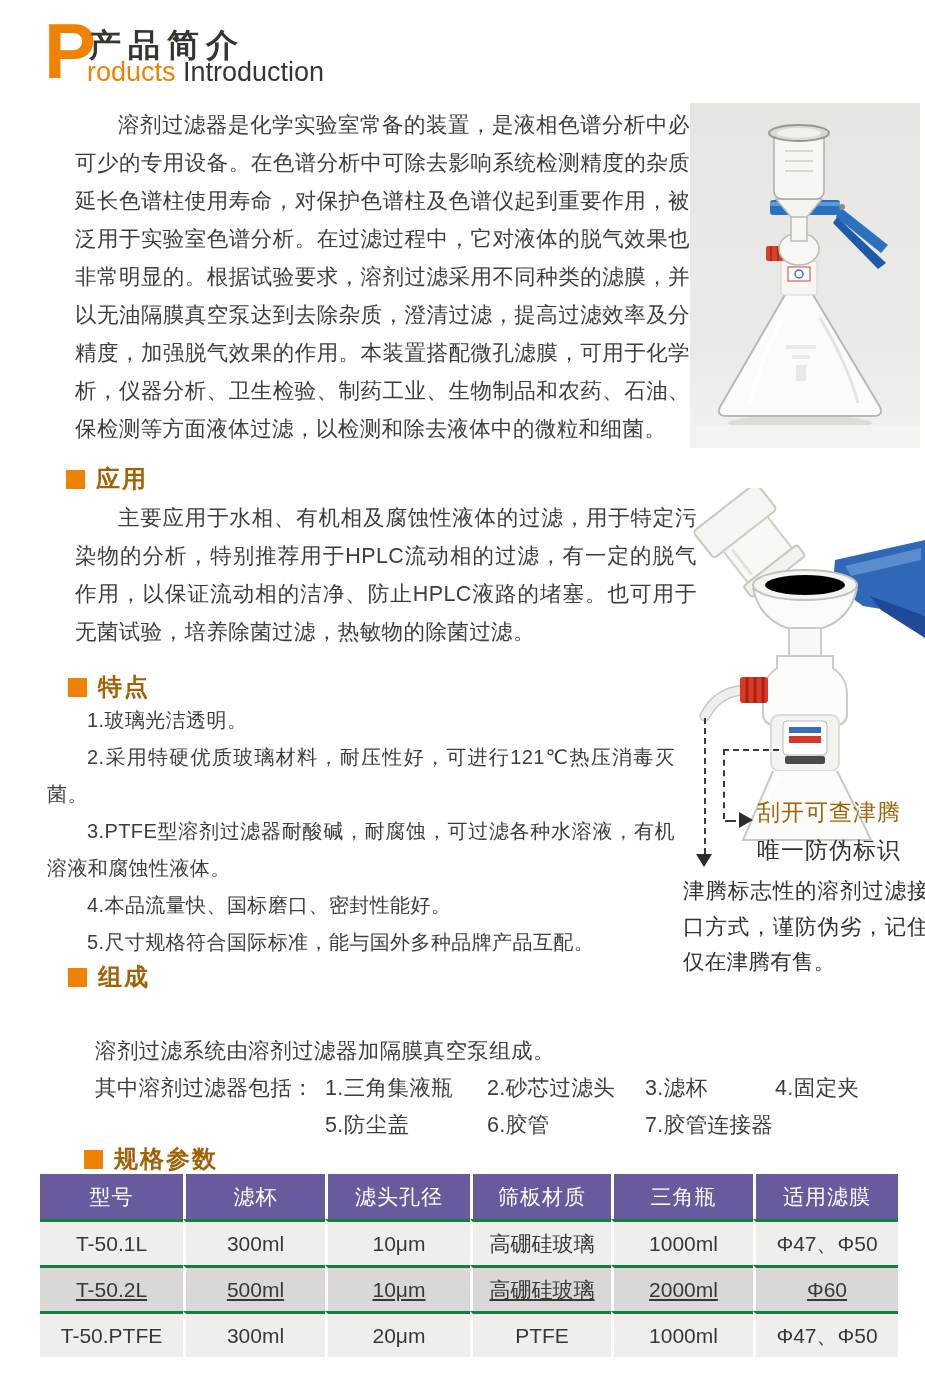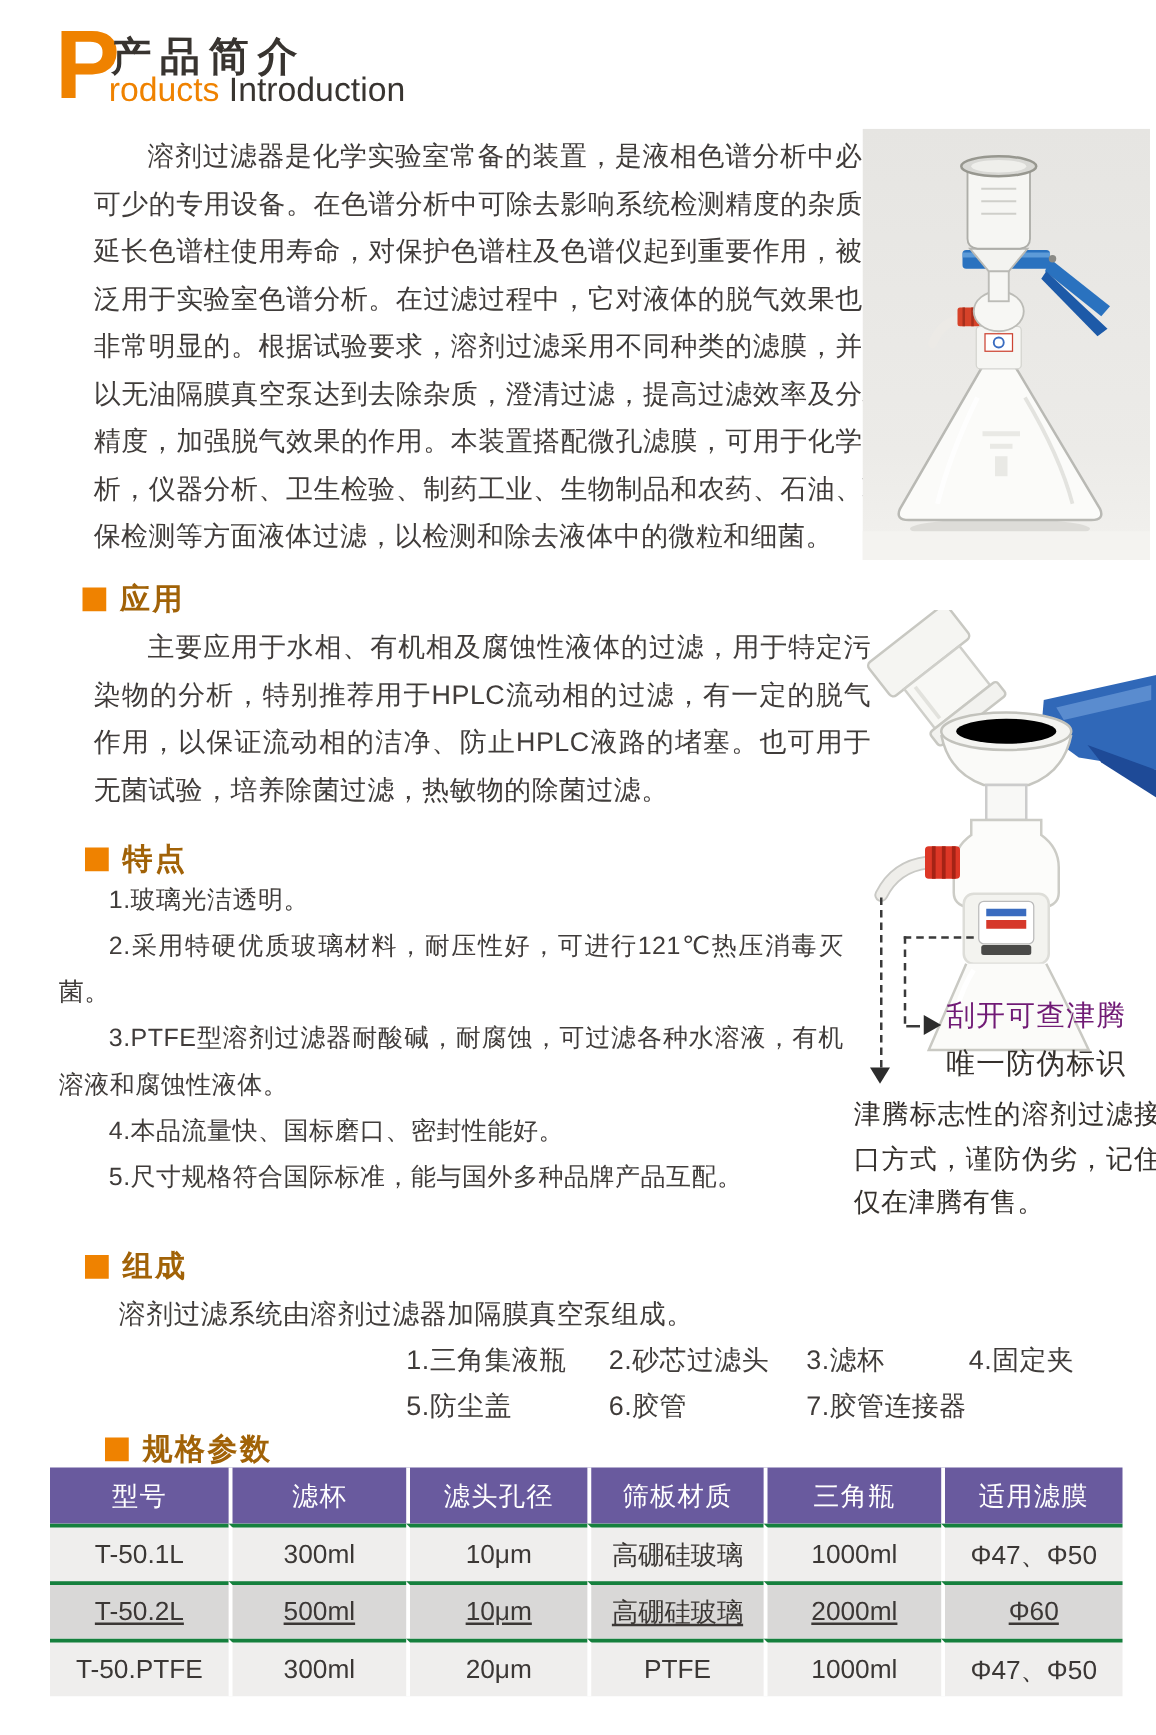--- a/index.html
+++ b/index.html
@@ -27,21 +27,21 @@
   .sec-head { display:flex; align-items:center; gap:11px; font-size:24px; font-weight:600; color:#a16207; letter-spacing:2px; }
   .sec-square { width:19px; height:19px; background:#ef8200; flex:0 0 auto; }
 
   .app-head { left:66px; top:463px; }
   .app-body { left:47px; top:499px; width:622px; }
 
   .feat-head { left:68px; top:671px; }
   .feat-list { left:47px; top:702px; width:628px; }
   .feat-list p { text-indent:2em; font-size:20px; line-height:37px; text-align:justify; letter-spacing:0.4px; color:#403c3a; }
 
-  .comp-head { left:68px; top:997px; }
+  .comp-head { left:68px; top:961px; }
   .comp-line1 { left:95px; top:1036px; font-size:21.5px; color:#403c3a; letter-spacing:0.4px; }
   .comp-label { left:95px; top:1073px; font-size:21.5px; color:#403c3a; letter-spacing:0.4px; }
   .comp-item { font-size:21.5px; color:#403c3a; letter-spacing:0.4px; }
 
   .spec-head { left:84px; top:1143px; }
 
   
   .spec-table {
     left:40px; top:1174px; width:858px; border-collapse:separate; border-spacing:0;
     table-layout:fixed; text-align:center; font-size:21px;
@@ -58,21 +58,21 @@
   .photo1 { left:690px; top:103px; width:230px; height:345px; }
   .photo2 { left:685px; top:488px; width:240px; height:355px; }
 
   
   .dash-v1 { left:704px; top:718px; height:136px; width:0; border-left:2px dashed #3a3a3a; }
   .dash-h1 { left:723px; top:749px; width:56px; height:0; border-top:2px dashed #3a3a3a; }
   .dash-v2 { left:723px; top:749px; height:70px; width:0; border-left:2px dashed #3a3a3a; }
   .dash-h2 { left:725px; top:820px; width:11px; height:0; border-top:2px dashed #3a3a3a; }
   .arrow-down { left:696px; top:854px; width:0; height:0; border-left:8px solid transparent; border-right:8px solid transparent; border-top:13px solid #2c2c2c; }
   .arrow-right { left:739px; top:812px; width:0; height:0; border-top:8px solid transparent; border-bottom:8px solid transparent; border-left:14px solid #2c2c2c; }
-  .anno-line1 { left:757px; top:797px; font-size:23px; color:#701a75; letter-spacing:1px; }
+  .anno-line1 { left:757px; top:797px; font-size:23px; color:#a16207; letter-spacing:1px; }
   .anno-line2 { left:757px; top:835px; font-size:23px; color:#35302c; letter-spacing:1px; }
   .anno-note  { left:683px; top:874px; width:246px; font-size:21.5px; line-height:35.5px; color:#35302c; text-align:justify; letter-spacing:0.3px; }
 </style>
 </head>
 <body>
 
 <div class="page">
 
   <div class="abs p-letter">P</div>
   <div class="abs title-cn">产品简介</div>
@@ -189,20 +189,21 @@
   <div class="abs arrow-right"></div>
   <div class="abs anno-line1">刮开可查津腾</div>
   <div class="abs anno-line2">唯一防伪标识</div>
   <div class="abs anno-note">津腾标志性的溶剂过滤接口方式，谨防伪劣，记住仅在津腾有售。</div>
 
   <div class="abs sec-head comp-head">
     <span class="sec-square"></span>
     <span>组成</span>
   </div>
   <div class="abs comp-line1">溶剂过滤系统由溶剂过滤器加隔膜真空泵组成。</div>
+  <div class="abs comp-label">其中溶剂过滤器包括：</div>
   <span class="abs comp-item" style="left:325px; top:1073px;">1.三角集液瓶</span>
   <span class="abs comp-item" style="left:487px; top:1073px;">2.砂芯过滤头</span>
   <span class="abs comp-item" style="left:645px; top:1073px;">3.滤杯</span>
   <span class="abs comp-item" style="left:775px; top:1073px;">4.固定夹</span>
   <span class="abs comp-item" style="left:325px; top:1110px;">5.防尘盖</span>
   <span class="abs comp-item" style="left:487px; top:1110px;">6.胶管</span>
   <span class="abs comp-item" style="left:645px; top:1110px;">7.胶管连接器</span>
 
   <div class="abs sec-head spec-head">
     <span class="sec-square"></span>

